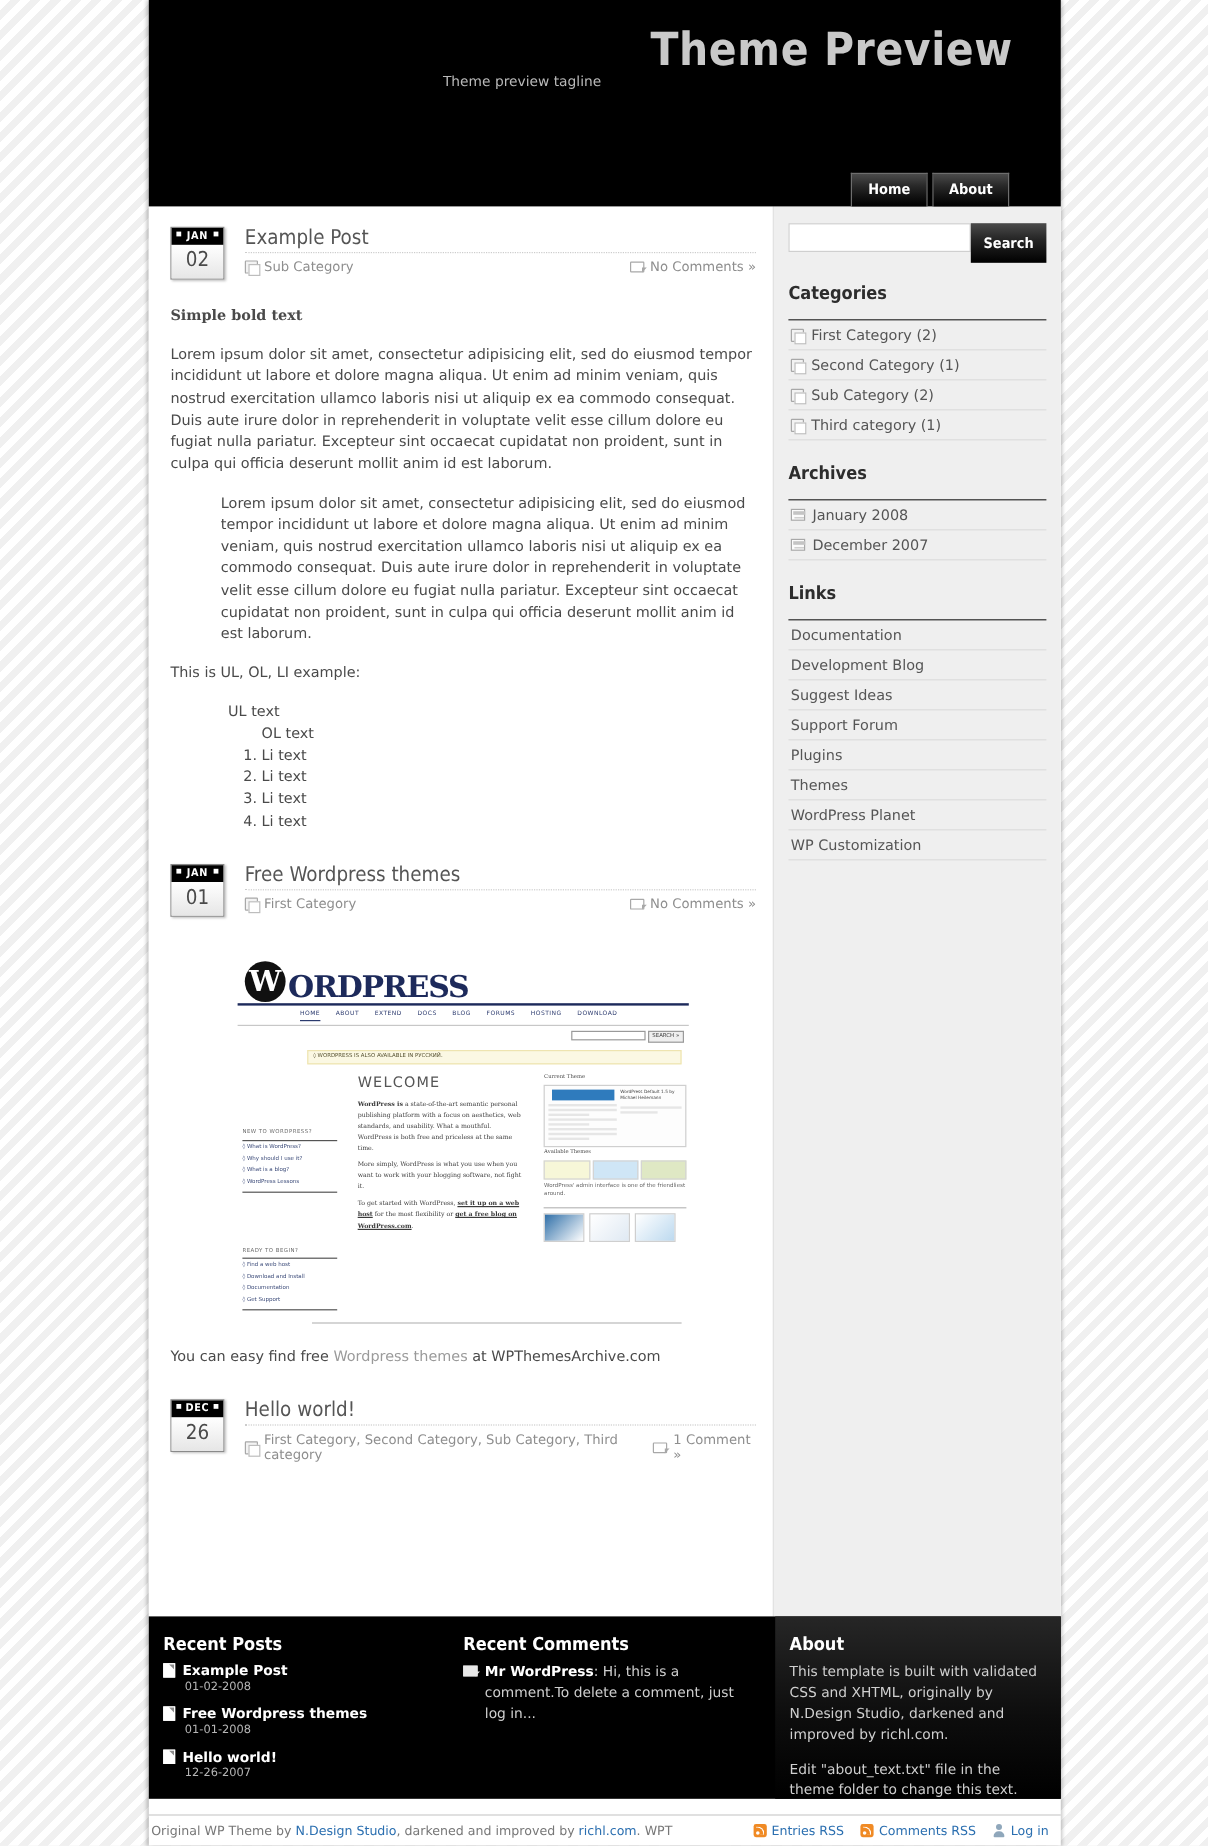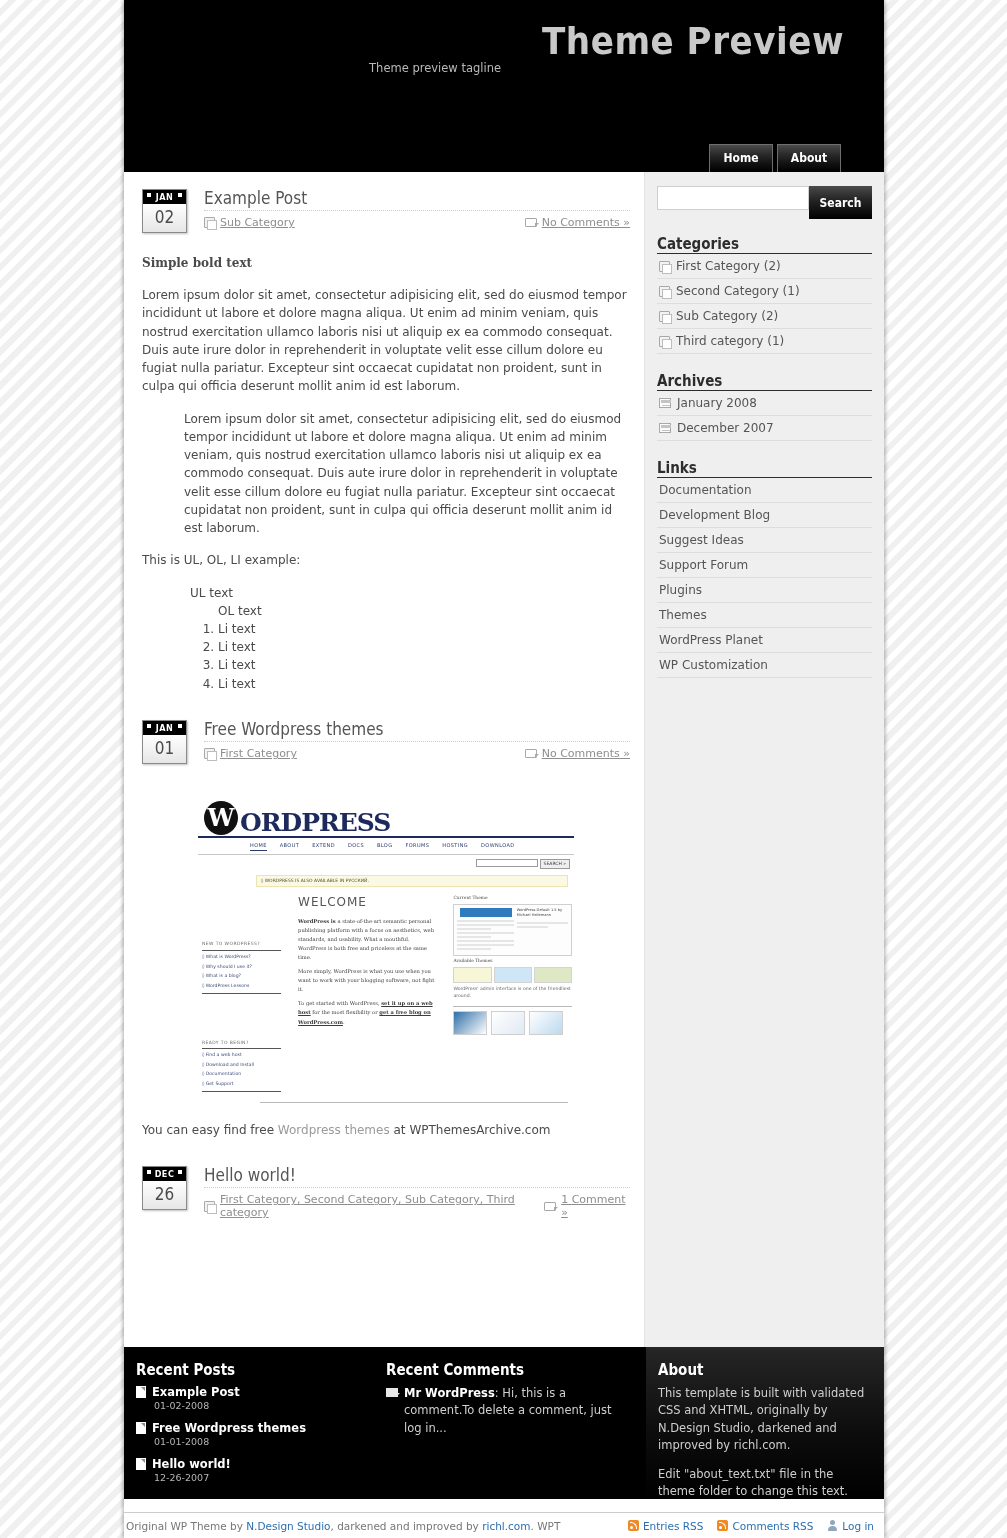--- a/index.html
+++ b/index.html
@@ -136,21 +136,20 @@
   }
   .post-meta {
     margin-left:62px;
     border-top:1px dotted #cccccc;
     padding-top:5px;
     font-size:11px;
     color:#8e8e8e;
     display:flex;
     justify-content:space-between;
     align-items:flex-end;
-    text-decoration:underline;
   }
   .post-meta .left, .post-meta .right { display:flex; align-items:center; gap:5px; }
   .post-body { padding-top:14px; color:#4a4a4a; font-size:12px; line-height:1.52; }
   .post-body p { margin:0 0 14px 0; }
   .post-body p.bold { font-weight:bold; font-family:"DejaVu Serif", serif; font-size:12px; }
   .post-body blockquote {
     margin:0 0 14px 42px;
     color:#4a4a4a;
     line-height:1.52;
   }
@@ -257,21 +256,21 @@
     border:none; cursor:pointer;
     background:linear-gradient(to bottom,#4b4b4b 0%,#262626 40%,#000000 100%);
     color:#ffffff; font-size:12px; font-weight:bold;
     font-family:"DejaVu Sans Condensed","DejaVu Sans", sans-serif;
   }
   .widget { margin-bottom:18px; padding-left:4px; }
   .widget h3 {
     margin:0 0 0 0;
     font-size:15px; font-weight:bold; color:#2d2d2d;
     border-bottom:1px solid #2d2d2d;
-    padding-bottom:0;
+    padding-bottom:13px;
     font-family:"DejaVu Sans Condensed","DejaVu Sans", sans-serif;
   }
   .widget ul { list-style:none; margin:0; padding:0; }
   .widget li {
     border-bottom:1px solid #dddddd;
     padding:5px 2px 5px 2px;
     font-size:12px;
     color:#555555;
     display:flex; align-items:center; gap:6px;
   }

